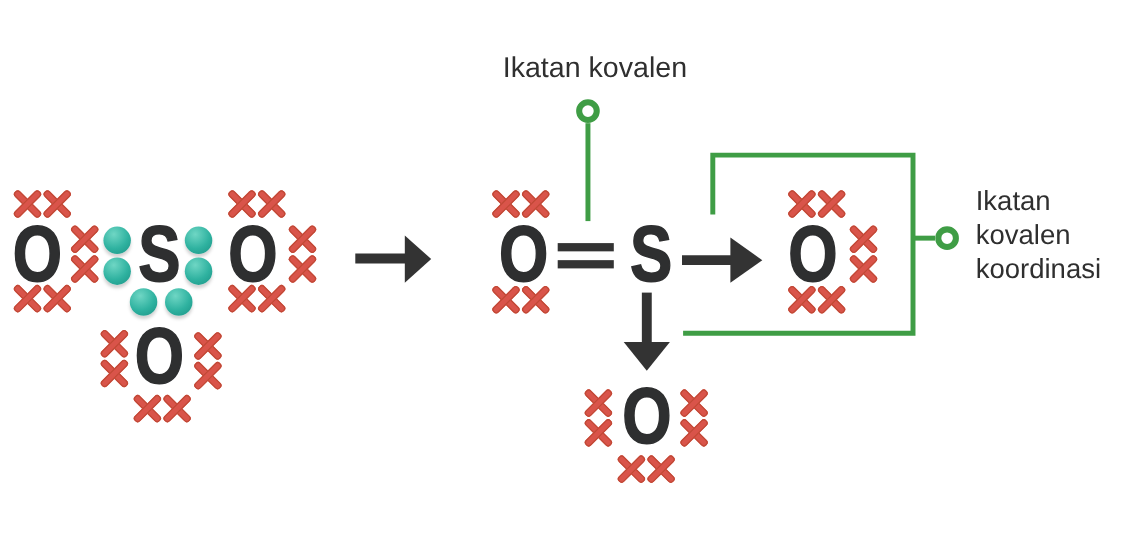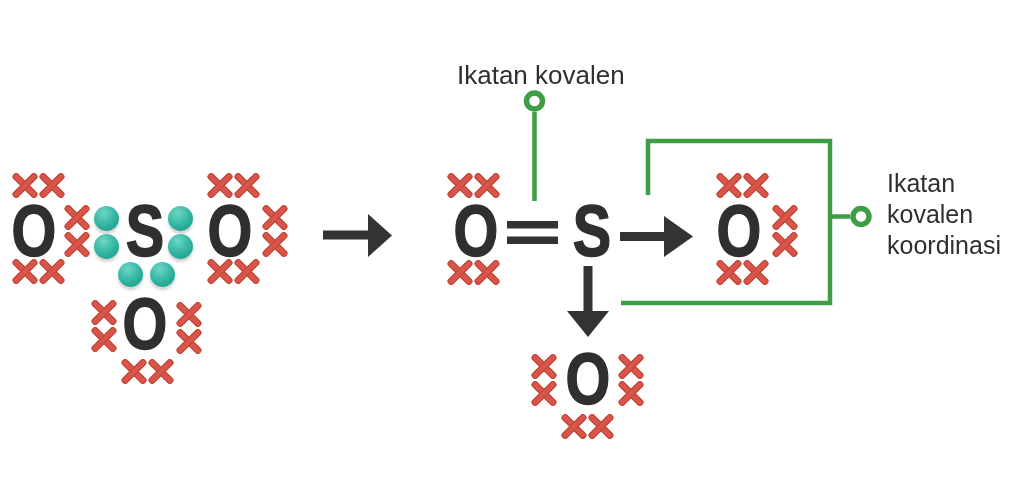--- a/index.html
+++ b/index.html
@@ -131,16 +131,16 @@
     <span class="xmark" style="left:743px;top:259px"></span>
     <span class="xmark" style="left:531px;top:353px"></span>
     <span class="xmark" style="left:531px;top:380px"></span>
     <span class="xmark" style="left:618px;top:353px"></span>
     <span class="xmark" style="left:618px;top:380px"></span>
     <span class="xmark" style="left:561px;top:413px"></span>
     <span class="xmark" style="left:588px;top:413px"></span>
   </div>
 
   
-  <div class="lbl" style="left:457px;top:60px">Ikatan kovalen</div>
+  <div class="lbl" style="left:457px;top:46px">Ikatan kovalen</div>
   <div class="lbl wrap" style="left:887px;top:168px">Ikatan kovalen koordinasi</div>
 
 </div>
 
 </body></html>

